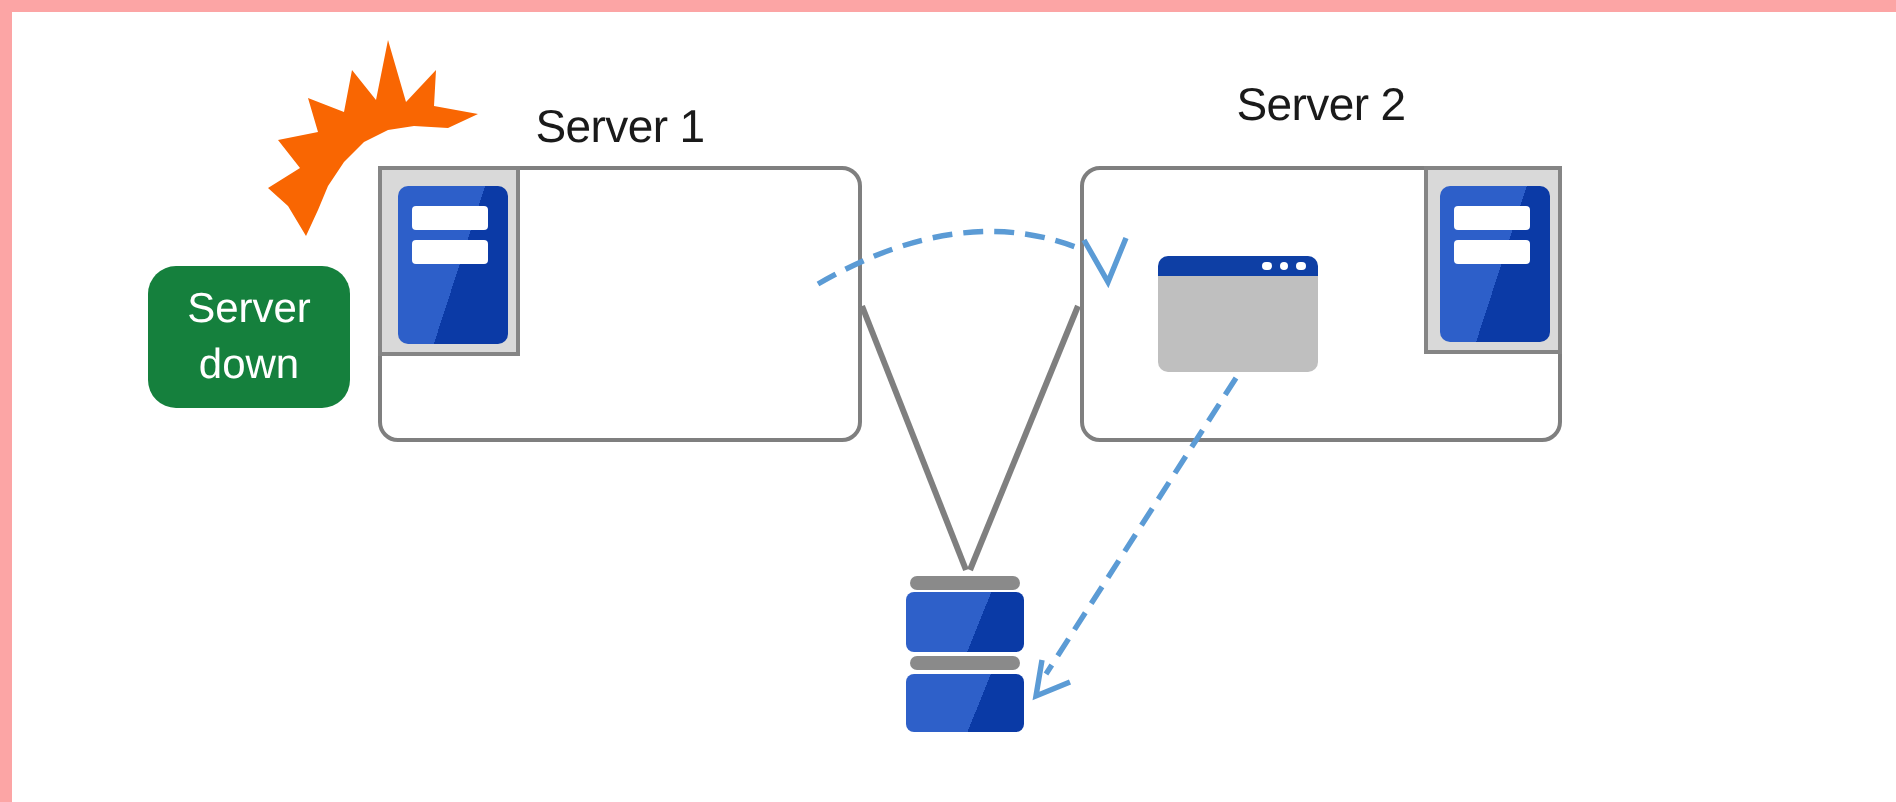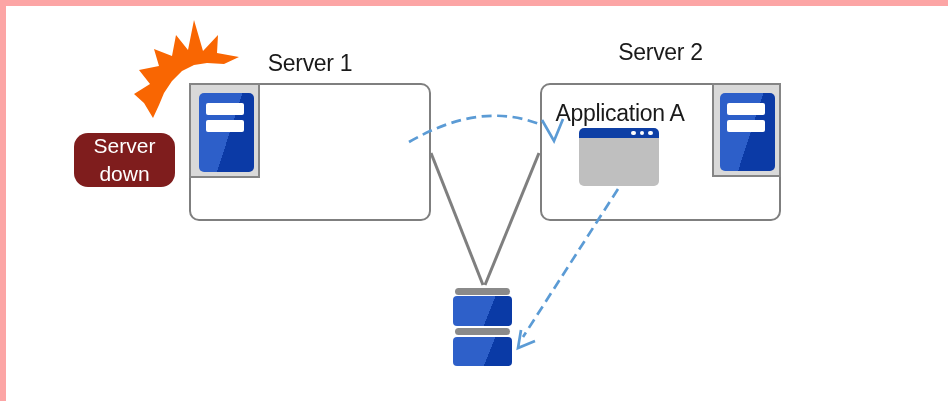--- a/index.html
+++ b/index.html
@@ -26,21 +26,21 @@
   .app-dot{width:4.6px;height:4.6px;border-radius:50%;background:#FFFFFF;}
   .app-body{flex:1;background:#BFBFBF;}
 
   
   .disk{position:absolute;left:447px;top:282px;width:59px;height:79px;z-index:2;}
   .disk-cap{position:absolute;left:2px;width:55px;height:7px;background:#8A8A8A;border-radius:3.5px;}
   .disk-body{position:absolute;left:0;width:59px;height:30px;border-radius:4px;
     background:linear-gradient(112deg,#2E60C9 0 60%,#0A3AA6 60% 100%);}
 
   
-  .badge{position:absolute;left:68px;top:127px;width:101px;height:54px;background:#7f1d1d;
+  .badge{position:absolute;left:68px;top:127px;width:101px;height:71px;background:#15803d;
     border-radius:14px;display:flex;align-items:center;justify-content:center;text-align:center;
     color:#FFFFFF;font-size:21px;line-height:1.32;z-index:4;white-space:normal;}
   .badge-inner{width:70px;}
 </style>
 </head>
 <body>
 
 <div class="canvas">
 
   <div class="box" style="left:183px;top:77px;width:242px;height:138px;"></div>
@@ -80,19 +80,18 @@
     <line x1="425" y1="147" x2="477" y2="279" stroke="#7F7F7F" stroke-width="3"></line>
     <line x1="533" y1="147" x2="479" y2="279" stroke="#7F7F7F" stroke-width="3"></line>
     <path d="M403,136 Q474,95 533,118" fill="none" stroke="#5B9BD5" stroke-width="2.7" stroke-dasharray="10 5.5"></path>
     <path d="M536,114 L548,135 L557,113" fill="none" stroke="#5B9BD5" stroke-width="2.7"></path>
     <path d="M612,183 L517,331" fill="none" stroke="#5B9BD5" stroke-width="2.7" stroke-dasharray="10 5.5"></path>
     <path d="M515,324 L512,342 L529,335" fill="none" stroke="#5B9BD5" stroke-width="2.7"></path>
   </svg>
 
   <div class="label" style="left:183px;top:44px;width:242px;">Server 1</div>
   <div class="label" style="left:534px;top:33px;width:241px;">Server 2</div>
-  <div class="label" style="left:544px;top:94px;width:140px;">Application A</div>
 
   <div class="badge">
     <div class="badge-inner">Server down</div>
   </div>
 
 </div>
 
 </body></html>

